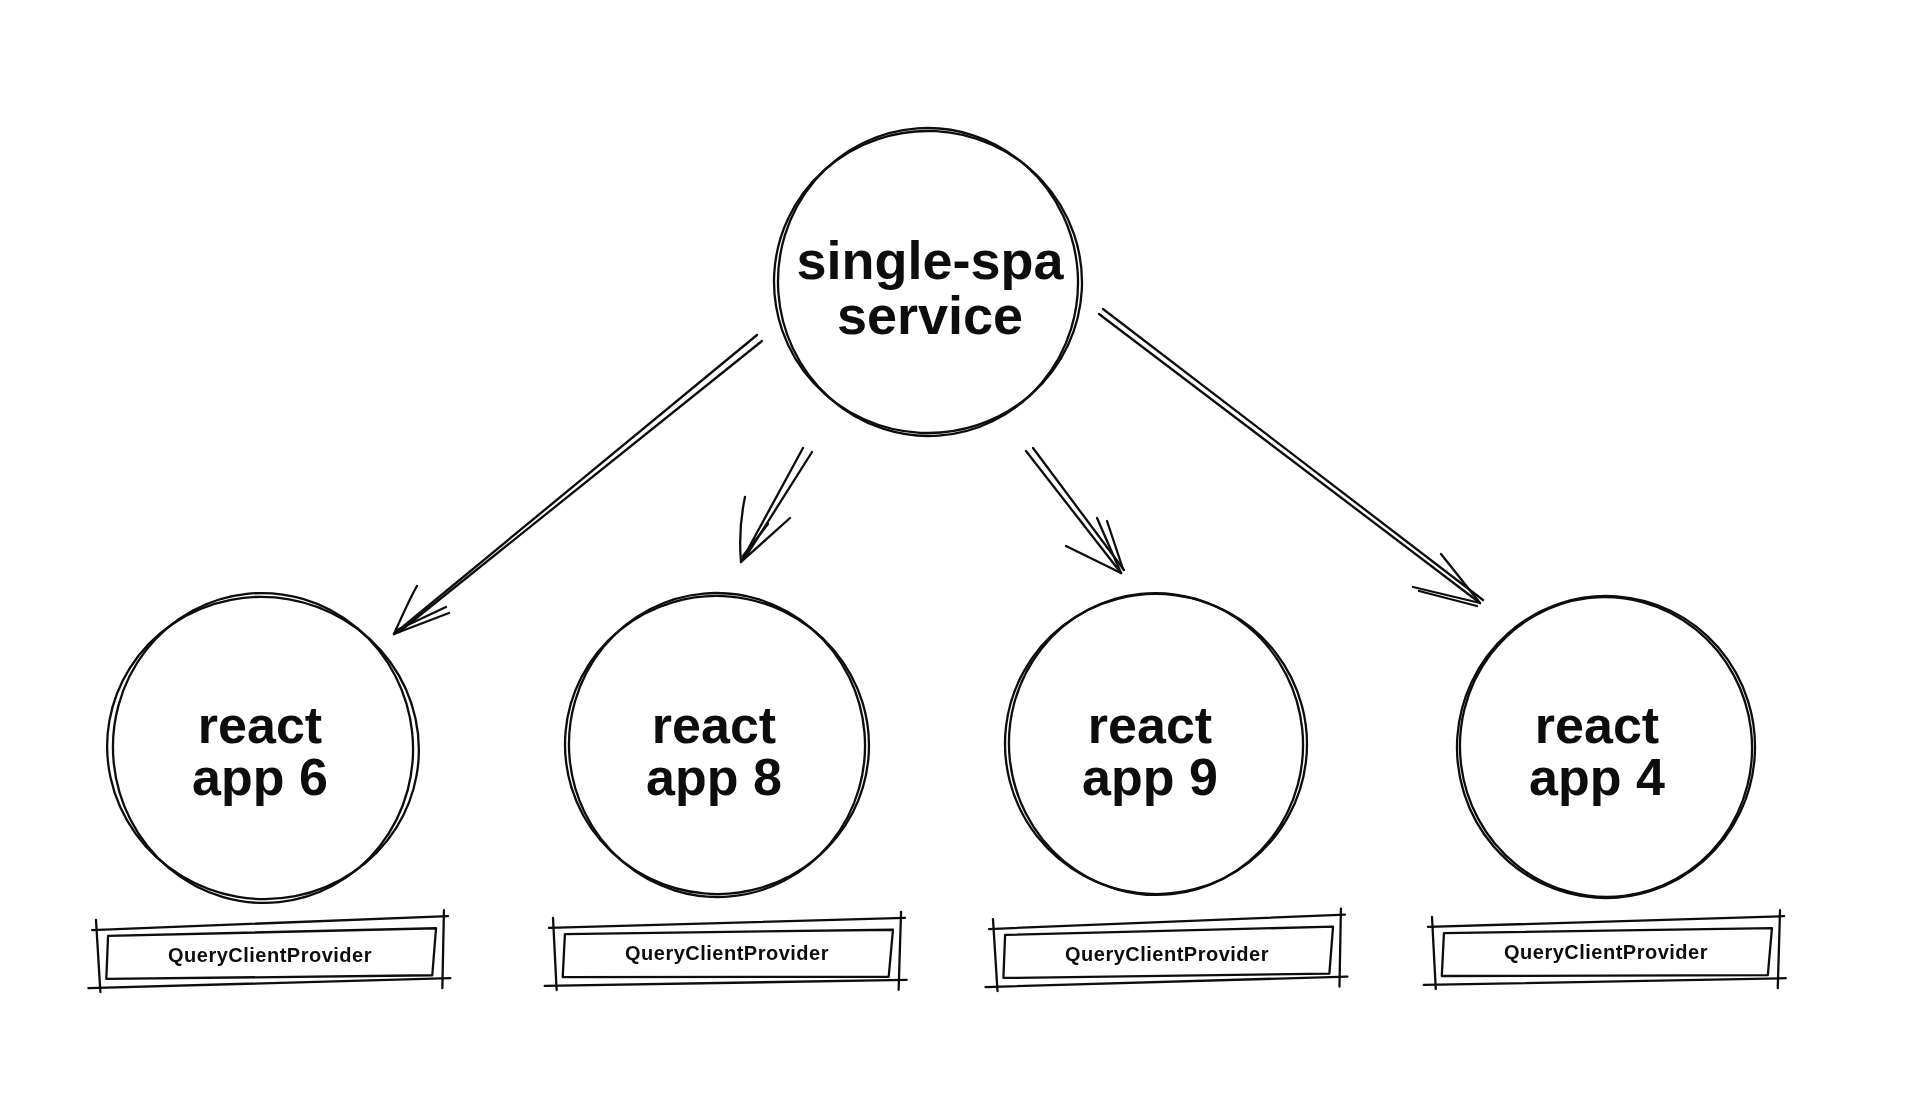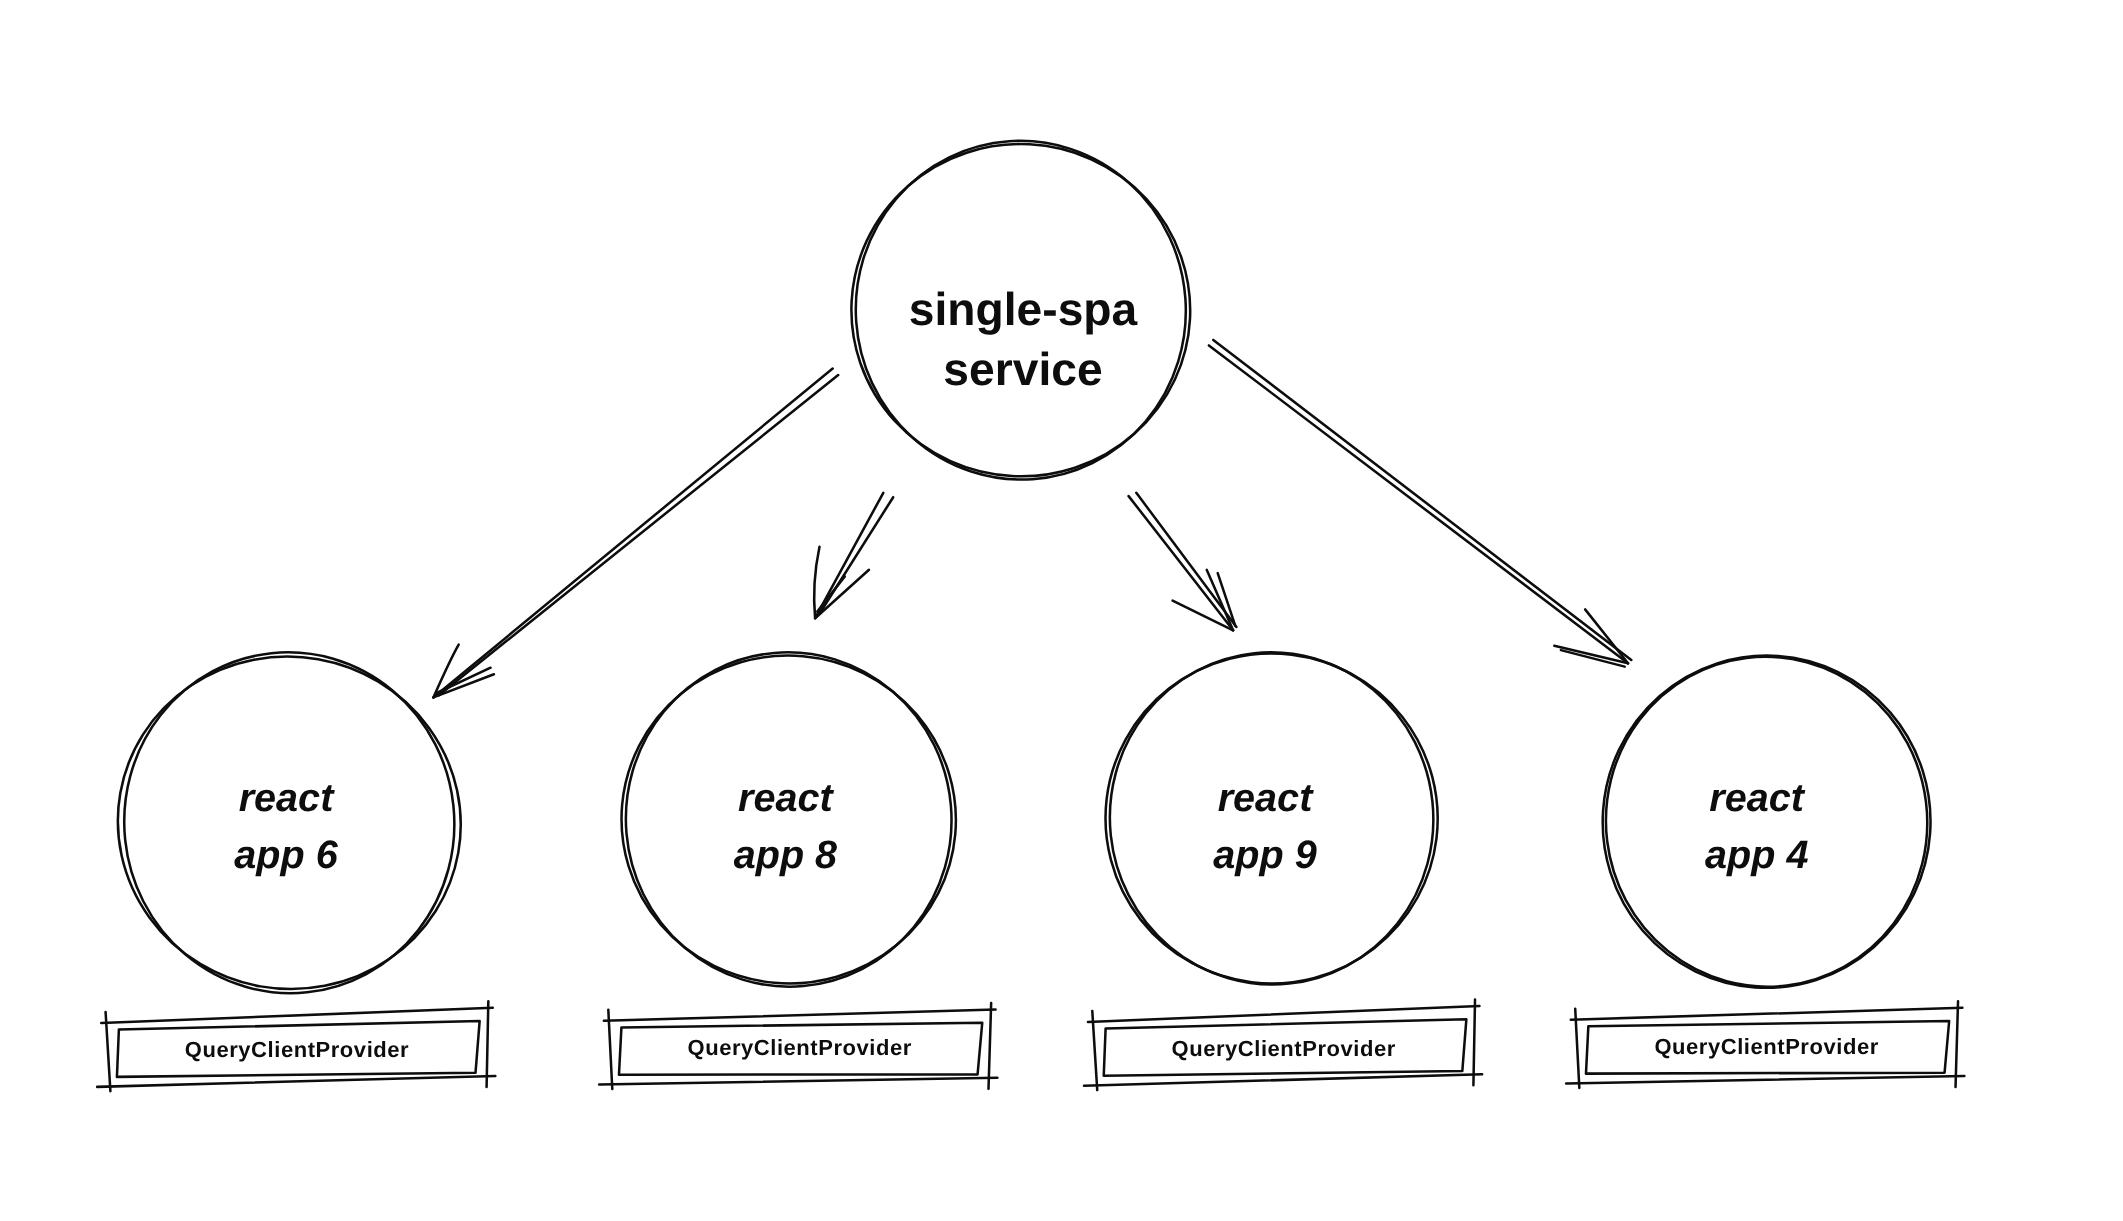--- a/index.html
+++ b/index.html
@@ -31,22 +31,22 @@
   }
   .node-label {
     position: absolute;
     transform: translate(-50%, -50%);
     text-align: center;
     color: #0d0d0d;
     font-weight: 700;
     white-space: nowrap;
     user-select: none;
   }
-  .root-label  { font-size: 42px; line-height: 55px; margin-top: 20px; }
-  .circle-label{ font-size: 36px; line-height: 52px; font-style: italic; }
+  .root-label  { font-size: 54px; line-height: 55px; }
+  .circle-label{ font-size: 52px; line-height: 52px; }
   .provider-label { font-size: 20px; line-height: 34px; letter-spacing: 0.5px; }
 </style>
 </head>
 <body>
 
 <div class="canvas">
 
   <svg class="scene" width="1930" height="1110" viewBox="0 0 1930 1110">
     <defs>
       <g id="sketchbox">

